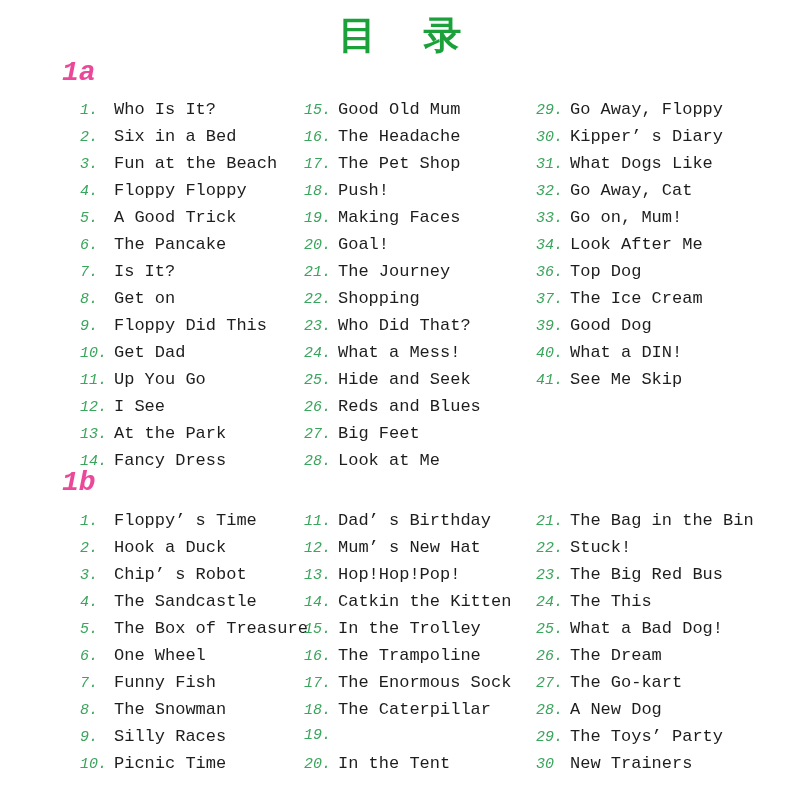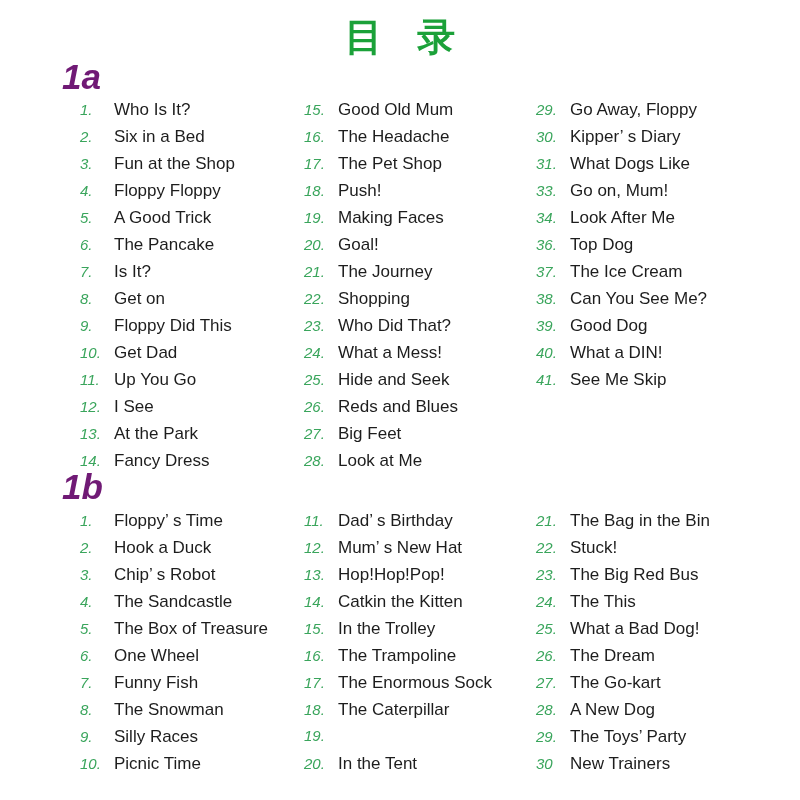--- a/index.html
+++ b/index.html
@@ -2,44 +2,44 @@
 <html><head>
 <meta charset="utf-8">
 <style>
   html, body { margin: 0; padding: 0; background: #ffffff; }
   .page {
     position: relative;
     width: 800px;
     height: 800px;
     background: #ffffff;
     overflow: hidden;
-    font-family: Liberation Sans, sans-serif;
+    font-family: Liberation Mono, monospace;
   }
   .title {
     position: absolute;
     top: 18px;
     left: 0;
     width: 100%;
     margin: 0;
     text-align: center;
     font-size: 38px;
     line-height: 1.05;
     font-weight: bold;
     color: #1ba139;
     word-spacing: 24px;
   }
   .sec-label {
     position: absolute;
     left: 62px;
     margin: 0;
-    font-size: 35px;
+    font-size: 28px;
     line-height: 1.0;
     font-style: italic;
     font-weight: bold;
-    color: #701a75;
+    color: #ec4899;
   }
   #label-1a { top: 59px; }
   #label-1b { top: 469px; }
   .cols {
     position: absolute;
     left: 80px;
     display: flex;
     flex-direction: row;
     align-items: flex-start;
   }
@@ -81,21 +81,21 @@
         <div class="row">
           <span class="num">1.</span>
           <span class="ttl">Who Is It?</span>
         </div>
         <div class="row">
           <span class="num">2.</span>
           <span class="ttl">Six in a Bed</span>
         </div>
         <div class="row">
           <span class="num">3.</span>
-          <span class="ttl">Fun at the Shop</span>
+          <span class="ttl">Fun at the Beach</span>
         </div>
         <div class="row">
           <span class="num">4.</span>
           <span class="ttl">Floppy Floppy</span>
         </div>
         <div class="row">
           <span class="num">5.</span>
           <span class="ttl">A Good Trick</span>
         </div>
         <div class="row">
@@ -200,38 +200,38 @@
         </div>
         <div class="row">
           <span class="num">30.</span>
           <span class="ttl">Kipper’ s Diary</span>
         </div>
         <div class="row">
           <span class="num">31.</span>
           <span class="ttl">What Dogs Like</span>
         </div>
         <div class="row">
+          <span class="num">32.</span>
+          <span class="ttl">Go Away, Cat</span>
+        </div>
+        <div class="row">
           <span class="num">33.</span>
           <span class="ttl">Go on, Mum!</span>
         </div>
         <div class="row">
           <span class="num">34.</span>
           <span class="ttl">Look After Me</span>
         </div>
         <div class="row">
           <span class="num">36.</span>
           <span class="ttl">Top Dog</span>
         </div>
         <div class="row">
           <span class="num">37.</span>
           <span class="ttl">The Ice Cream</span>
-        </div>
-        <div class="row">
-          <span class="num">38.</span>
-          <span class="ttl">Can You See Me?</span>
         </div>
         <div class="row">
           <span class="num">39.</span>
           <span class="ttl">Good Dog</span>
         </div>
         <div class="row">
           <span class="num">40.</span>
           <span class="ttl">What a DIN!</span>
         </div>
         <div class="row">

